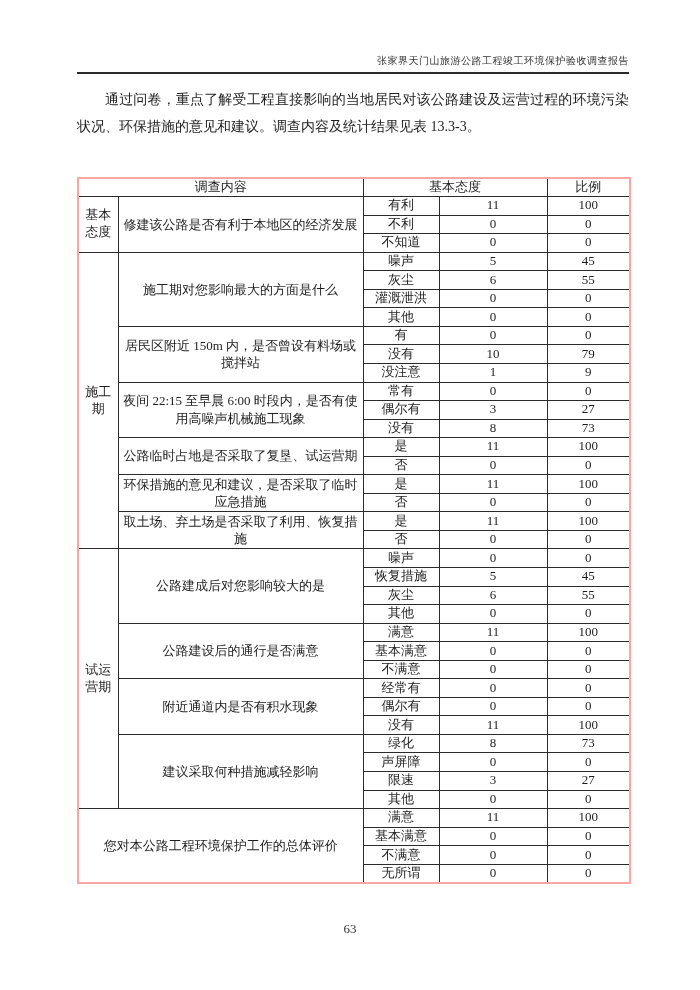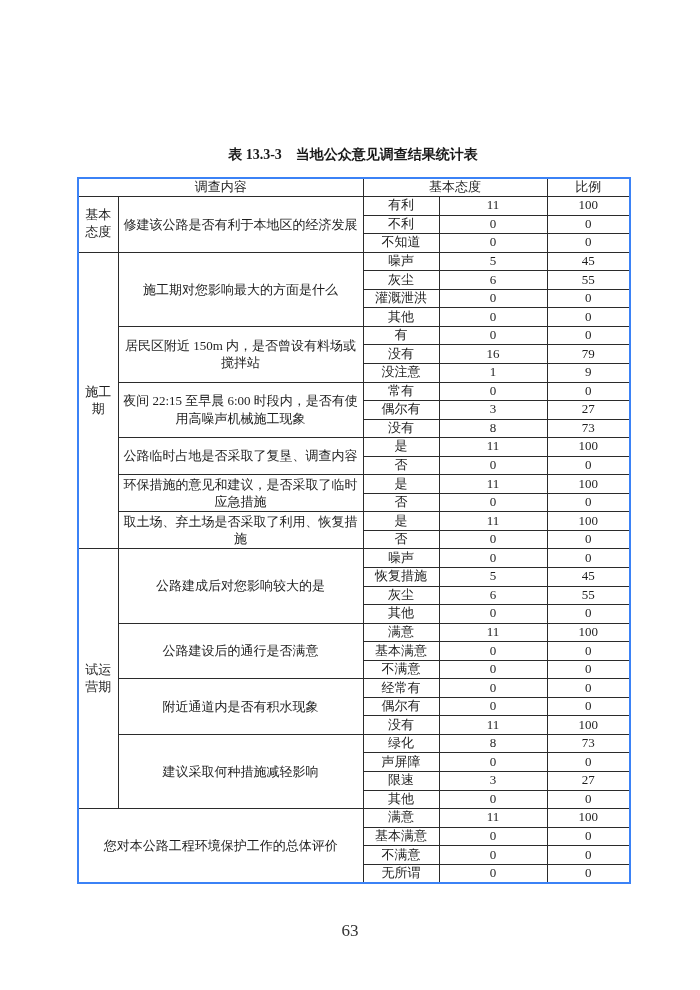--- a/index.html
+++ b/index.html
@@ -45,21 +45,21 @@
     font-size: 14px;
     color: #1a1a1a;
   }
   table.survey-table {
     position: absolute;
     top: 177px;
     left: 77px;
     width: 552px;
     border-collapse: collapse;
     table-layout: fixed;
-    border: 2px solid #3b82f6;
+    border: 2px solid #fca5a5;
   }
   .survey-table th, .survey-table td {
     border: 1px solid #2b2b2b;
     font-size: 13px;
     font-weight: normal;
     text-align: center;
     vertical-align: middle;
     padding: 0 3px;
     line-height: 1.3;
     color: #1e1e1e;
@@ -67,32 +67,33 @@
   }
   .survey-table tr { height: 18.55px; }
   .survey-table .group-cell { padding: 0 2px; }
   .survey-table .question-cell { line-height: 1.35; }
   .page-number {
     position: absolute;
     top: 921px;
     left: 0;
     width: 700px;
     text-align: center;
-    font-size: 17px;
+    font-size: 13px;
     color: #333;
   }
 </style>
 </head>
 <body>
 
 <div class="page">
 
-
-
-  <div class="table-title">表 13.3-3　当地公众意见调查结果统计表</div>
+  <div class="doc-header">张家界天门山旅游公路工程竣工环境保护验收调查报告</div>
+
+  <div class="body-text">通过问卷，重点了解受工程直接影响的当地居民对该公路建设及运营过程的环境污染状况、环保措施的意见和建议。调查内容及统计结果见表 13.3-3。</div>
+
 
   <table class="survey-table">
     <colgroup>
       <col style="width:40px">
       <col style="width:245px">
       <col style="width:76px">
       <col style="width:108px">
       <col style="width:83px">
     </colgroup>
     <thead>
@@ -143,21 +144,21 @@
           <td class="percent-cell">0</td>
         </tr>
         <tr>
           <td class="question-cell" rowspan="3">居民区附近 150m 内，是否曾设有料场或搅拌站</td>
           <td class="option-cell">有</td>
           <td class="count-cell">0</td>
           <td class="percent-cell">0</td>
         </tr>
         <tr>
           <td class="option-cell">没有</td>
-          <td class="count-cell">16</td>
+          <td class="count-cell">10</td>
           <td class="percent-cell">79</td>
         </tr>
         <tr>
           <td class="option-cell">没注意</td>
           <td class="count-cell">1</td>
           <td class="percent-cell">9</td>
         </tr>
         <tr>
           <td class="question-cell" rowspan="3">夜间 22:15 至早晨 6:00 时段内，是否有使用高噪声机械施工现象</td>
           <td class="option-cell">常有</td>
@@ -168,21 +169,21 @@
           <td class="option-cell">偶尔有</td>
           <td class="count-cell">3</td>
           <td class="percent-cell">27</td>
         </tr>
         <tr>
           <td class="option-cell">没有</td>
           <td class="count-cell">8</td>
           <td class="percent-cell">73</td>
         </tr>
         <tr>
-          <td class="question-cell" rowspan="2">公路临时占地是否采取了复垦、调查内容</td>
+          <td class="question-cell" rowspan="2">公路临时占地是否采取了复垦、试运营期</td>
           <td class="option-cell">是</td>
           <td class="count-cell">11</td>
           <td class="percent-cell">100</td>
         </tr>
         <tr>
           <td class="option-cell">否</td>
           <td class="count-cell">0</td>
           <td class="percent-cell">0</td>
         </tr>
         <tr>

